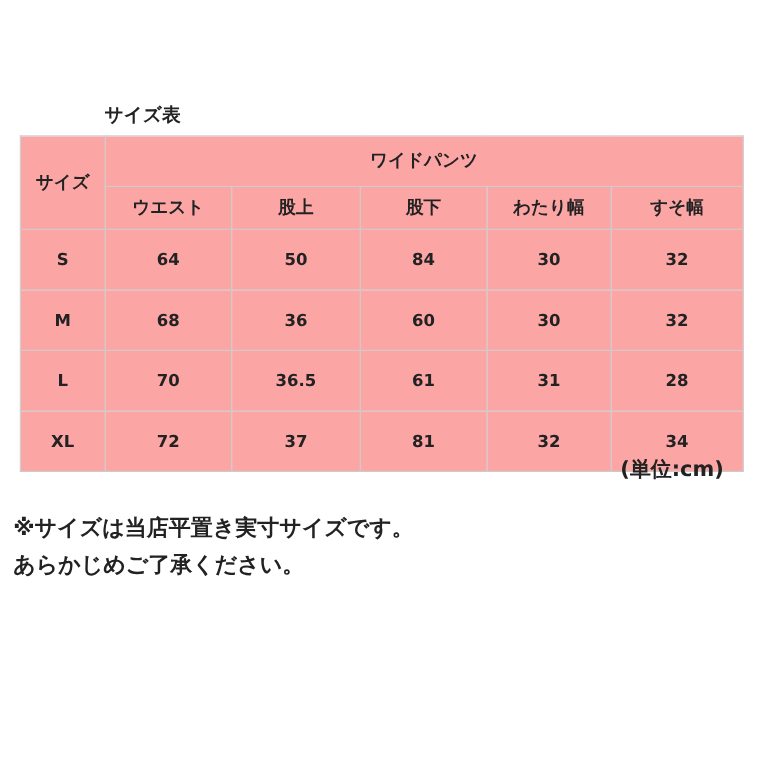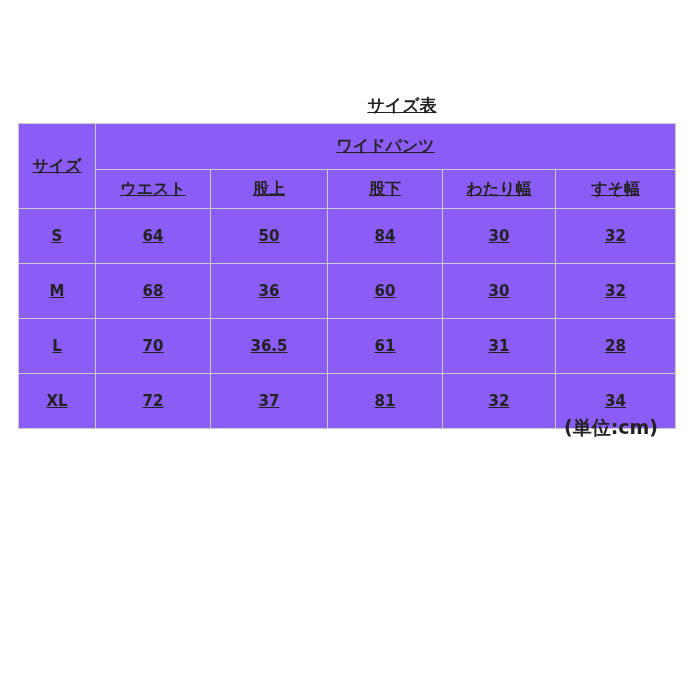--- a/index.html
+++ b/index.html
@@ -11,47 +11,45 @@
     position: relative;
     width: 700px;
     height: 700px;
     background: #ffffff;
     font-family: "DejaVu Sans", "Liberation Sans", sans-serif;
     color: #222222;
     overflow: hidden;
   }
   #chart-title {
     position: absolute;
-    left: 112px;
+    left: 95px;
     top: 94px;
     width: 580px;
-    text-align: center;
+    text-align: left;
     font-size: 17px;
     font-weight: bold;
     line-height: 22px;
-    text-decoration: underline;
   }
   table#size-table {
     position: absolute;
     left: 18px;
     top: 123px;
     width: 657px;
     border-collapse: collapse;
     table-layout: fixed;
     background: #ffffff;
   }
   #size-table td, #size-table th {
     border: 1px solid #cccccc;
     text-align: center;
     vertical-align: middle;
     padding: 0;
     font-weight: bold;
     color: #222222;
-    background: #8b5cf6;
-    text-decoration: underline;
+    background: #fca5a5;
   }
   #size-table th { font-size: 16px; }
   #size-table td { font-size: 15px; }
   tr.group-row    { height: 46px; }
   tr.measure-row  { height: 39px; }
   tr.data-row     { height: 55px; }
   #unit-note {
     position: absolute;
     left: 18px;
     top: 415px;
@@ -130,15 +128,17 @@
         <td>81</td>
         <td>32</td>
         <td>34</td>
       </tr>
     </tbody>
   </table>
 
   <div id="unit-note">(単位:cm)</div>
 
   <div id="notes">
+    <div>※サイズは当店平置き実寸サイズです。</div>
+    <div>あらかじめご了承ください。</div>
   </div>
 
 </div>
 
 </body></html>

